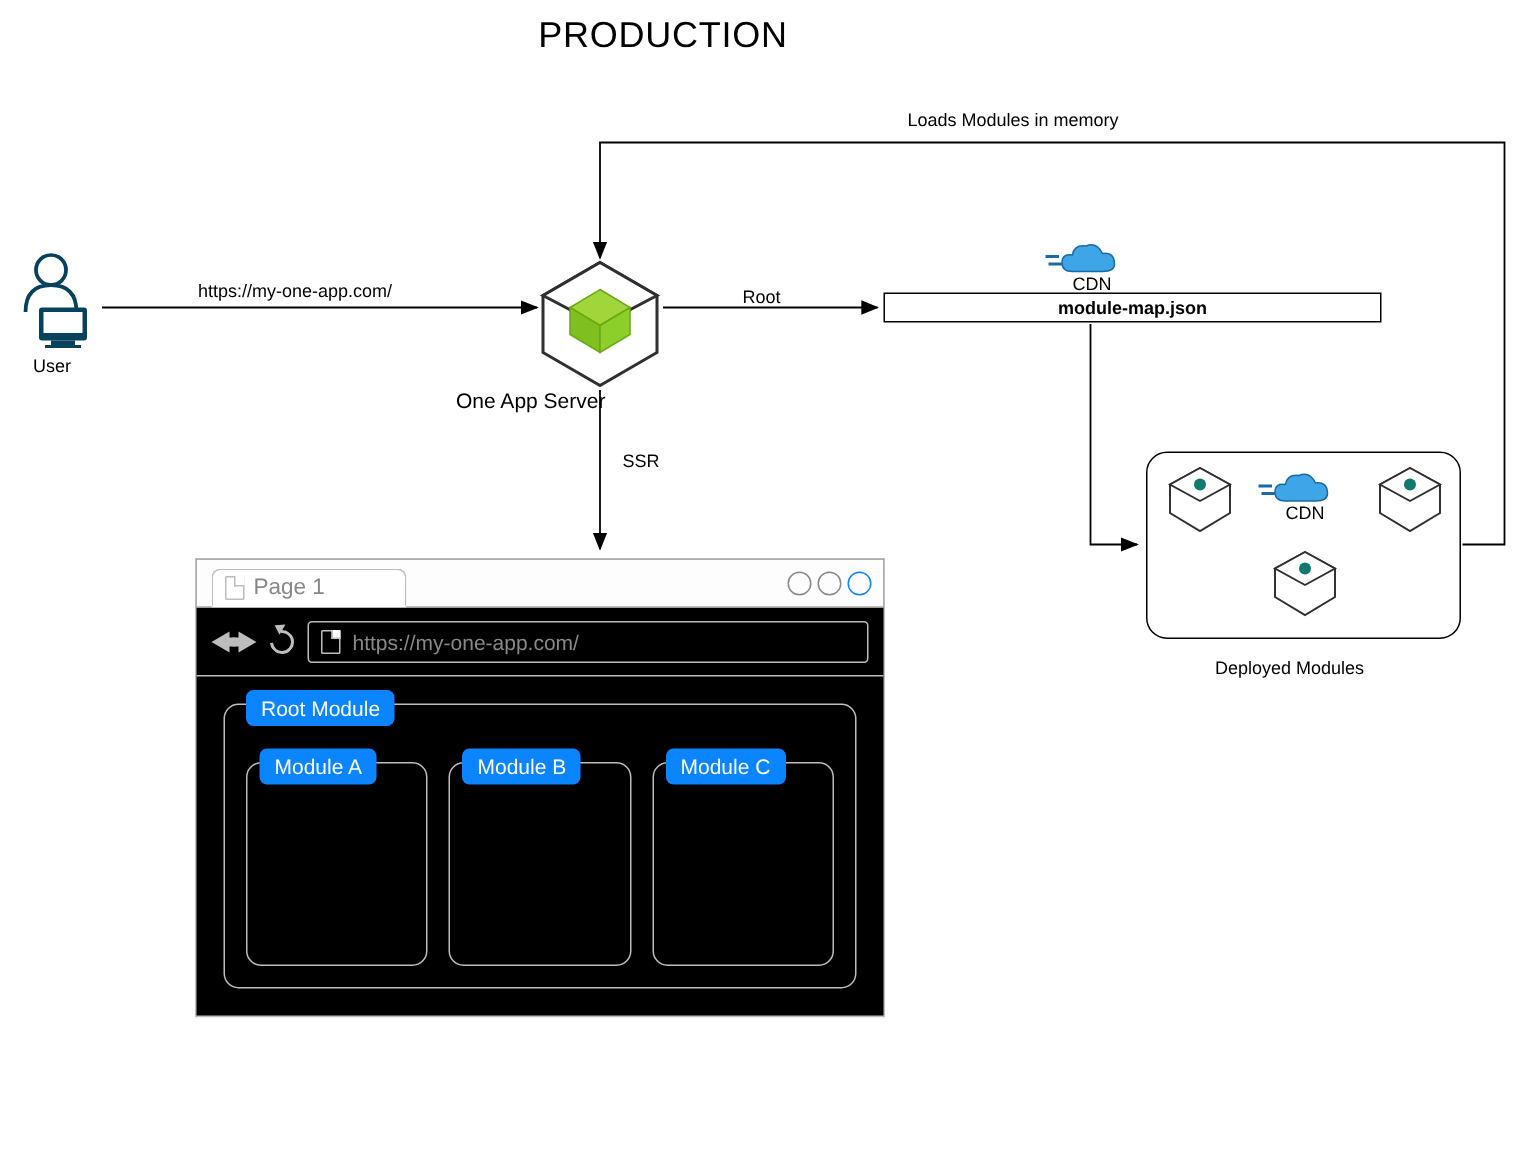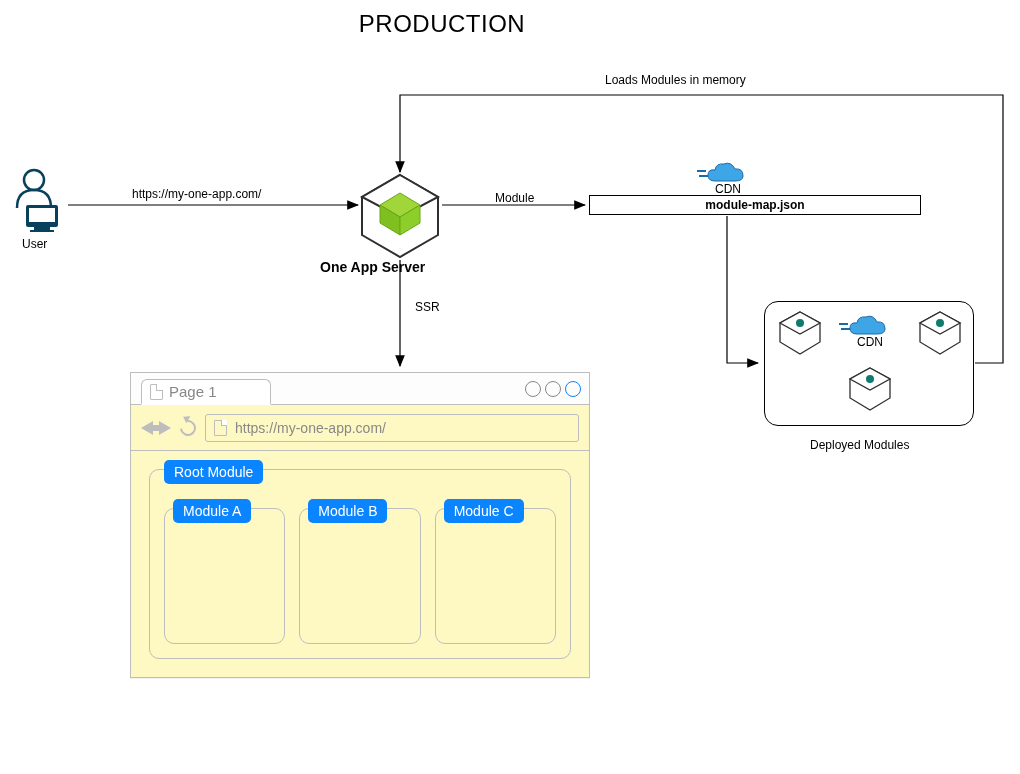--- a/index.html
+++ b/index.html
@@ -21,23 +21,23 @@
     font-weight: 400;
     letter-spacing: 0.5px;
   }
   
   .user-label {
     top: 237px; left: 22px;
     font-size: 12px;
   }
   
   .server-label {
-    top: 259px; left: 320px;
+    top: 259px; left: 304px;
     font-size: 14px;
-    font-weight: bold;
+    font-weight: normal;
   }
   
   .edge-label {
     font-size: 12px;
   }
   
   .modulemap-box {
     top: 195px; left: 589px;
     width: 332px; height: 20px;
     border: 1px solid #000;
@@ -60,21 +60,21 @@
   .deployed-label {
     top: 438px; left: 810px;
     font-size: 12px;
     text-align: right;
   }
   
   .browser {
     top: 372px; left: 130px;
     width: 460px; height: 306px;
     border: 1.5px solid #bdbdbd;
-    background: #fef9c3;
+    background: #000000;
     box-shadow: 0 1px 0 rgba(0,0,0,0.05);
   }
   .browser-tabbar {
     height: 32px;
     border-bottom: 1.5px solid #bdbdbd;
     position: relative;
     background: #fdfdfd;
   }
   .browser-tab {
     position: absolute;
@@ -312,21 +312,21 @@
     <path d="M20 0 L40 11 L40 30 L20 42 L0 30 L0 11 Z" fill="#fff" stroke="#2f2f2f" stroke-width="1.3"></path>
     <path d="M20 0 L40 11 L20 22 L0 11 Z" fill="#fff" stroke="#2f2f2f" stroke-width="1.3"></path>
     <circle cx="20" cy="11" r="4" fill="#0f7a6e"></circle>
   </g>
 </svg>
 
 <div class="abs user-label">User</div>
 <div class="abs server-label">One App Server</div>
 
 <div class="abs edge-label" style="top:187px; left:132px;">https://my-one-app.com/</div>
-<div class="abs edge-label" style="top:191px; left:495px;">Module</div>
+<div class="abs edge-label" style="top:191px; left:495px;">Root</div>
 <div class="abs edge-label" style="top:300px; left:415px;">SSR</div>
 <div class="abs edge-label" style="top:73px; left:605px;text-align:center;">Loads Modules in memory</div>
 
 <div class="abs cdn-label" style="top:182px; left:715px;">CDN</div>
 <div class="abs cdn-label" style="top:335px; left:857px;">CDN</div>
 
 <div class="abs modulemap-box">module-map.json</div>
 
 <div class="abs deployed-box"></div>
 <div class="abs deployed-label">Deployed Modules</div>

